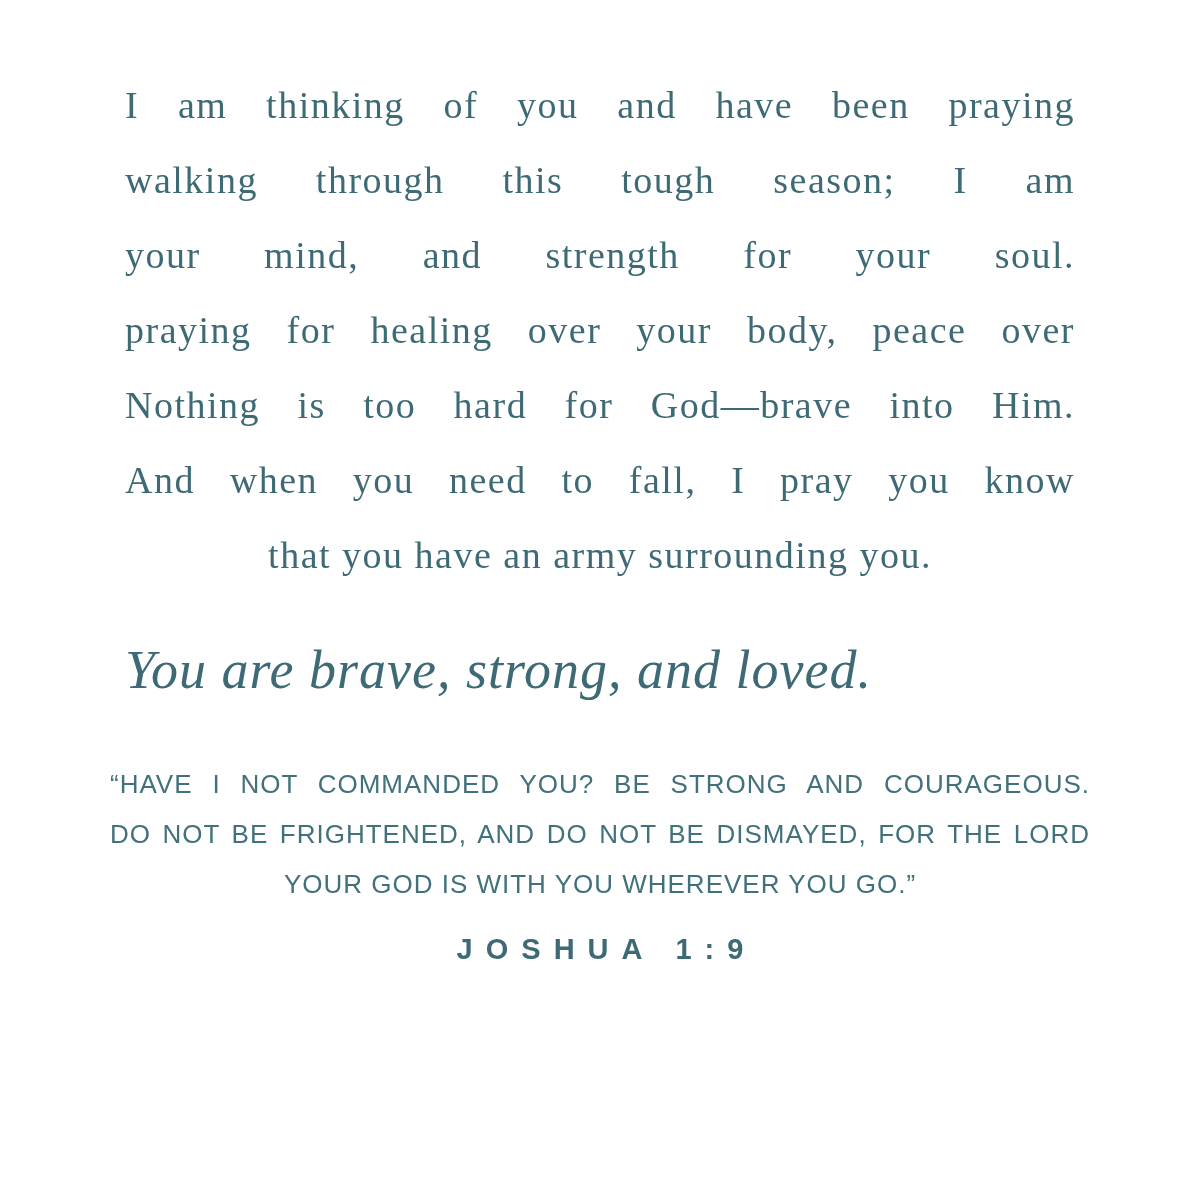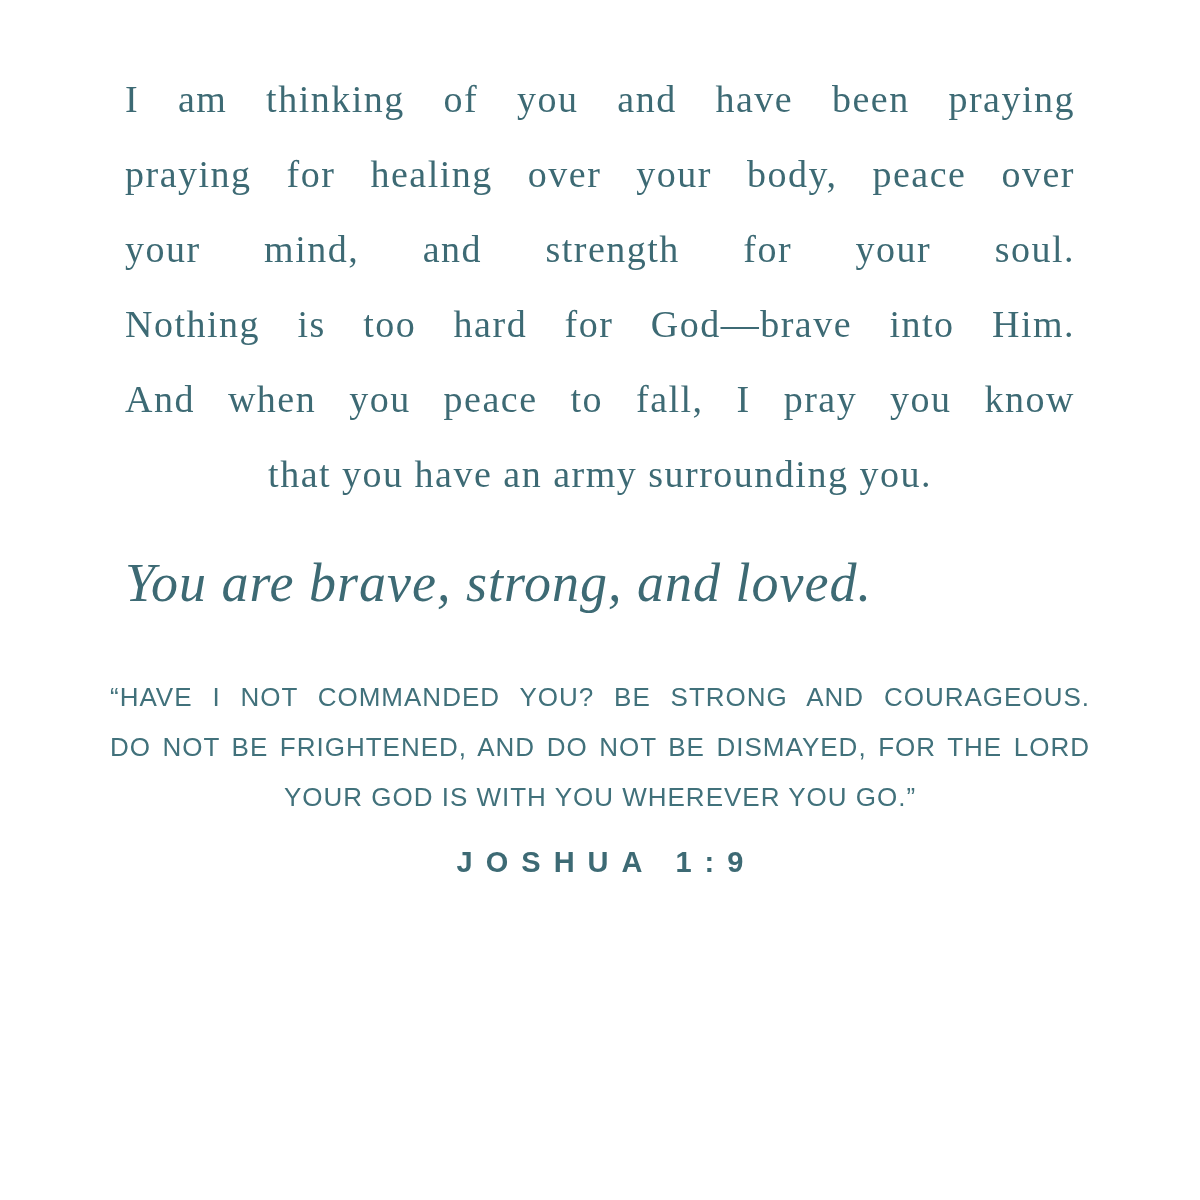--- a/index.html
+++ b/index.html
@@ -9,21 +9,21 @@
   }
   .card {
     position: relative;
     width: 1200px;
     height: 1200px;
     background: #ffffff;
     overflow: hidden;
   }
   .message {
     width: 950px;
-    margin: 6px auto;
+    margin: 12px auto;
     padding-top: 56px;
     color: #3d6a74;
     font-family: "Liberation Serif", serif;
     font-size: 38px;
     line-height: 75px;
     letter-spacing: 1.5px;
   }
   .msg-line {
     text-align: justify;
     text-align-last: justify;
@@ -76,24 +76,25 @@
     padding-left: 13px;
   }
 </style>
 </head>
 <body>
 
 <div class="card">
 
   <div class="message">
     <div class="msg-line">I am thinking of you and have been praying</div>
+    <div class="msg-line">walking through this tough season; I am</div>
+    <div class="msg-line">your mind, and strength for your soul.</div>
     <div class="msg-line">praying for healing over your body, peace over</div>
-    <div class="msg-line">your mind, and strength for your soul.</div>
     <div class="msg-line">Nothing is too hard for God—brave into Him.</div>
-    <div class="msg-line">And when you peace to fall, I pray you know</div>
+    <div class="msg-line">And when you need to fall, I pray you know</div>
     <div class="msg-line last">that you have an army surrounding you.</div>
   </div>
 
   <div class="script-line">You are brave, strong, and loved.</div>
 
   <div class="verse">
     <div class="verse-line">“HAVE I NOT COMMANDED YOU? BE STRONG AND COURAGEOUS.</div>
     <div class="verse-line">DO NOT BE FRIGHTENED, AND DO NOT BE DISMAYED, FOR THE LORD</div>
     <div class="verse-line last">YOUR GOD IS WITH YOU WHEREVER YOU GO.”</div>
   </div>

